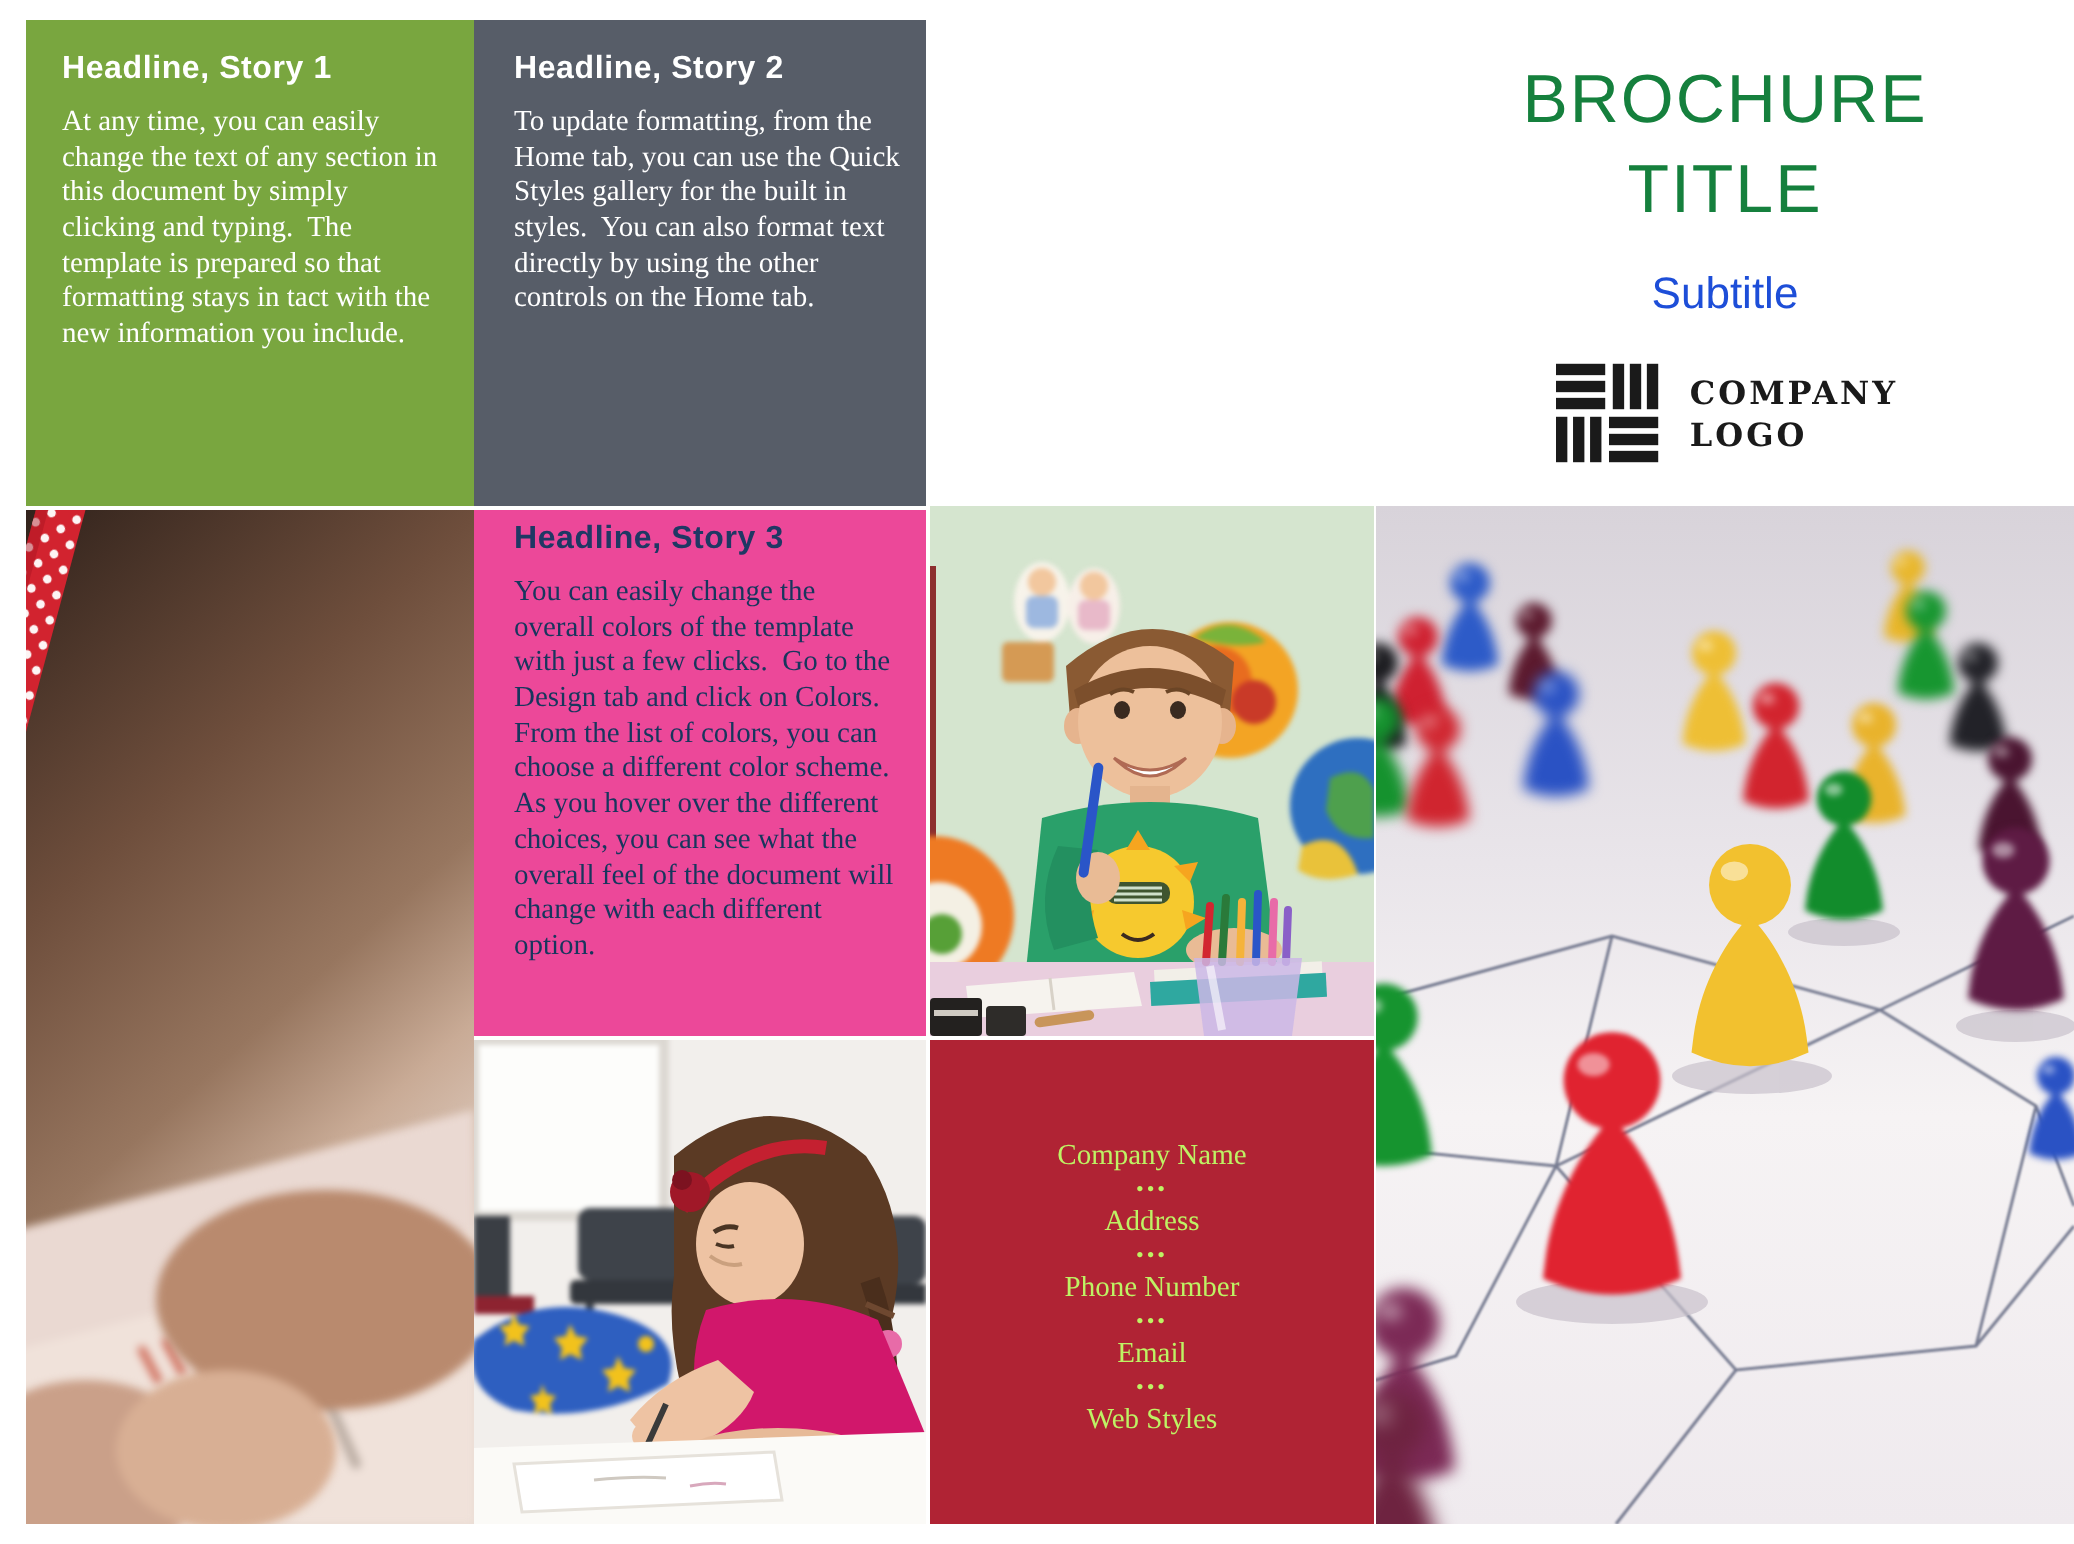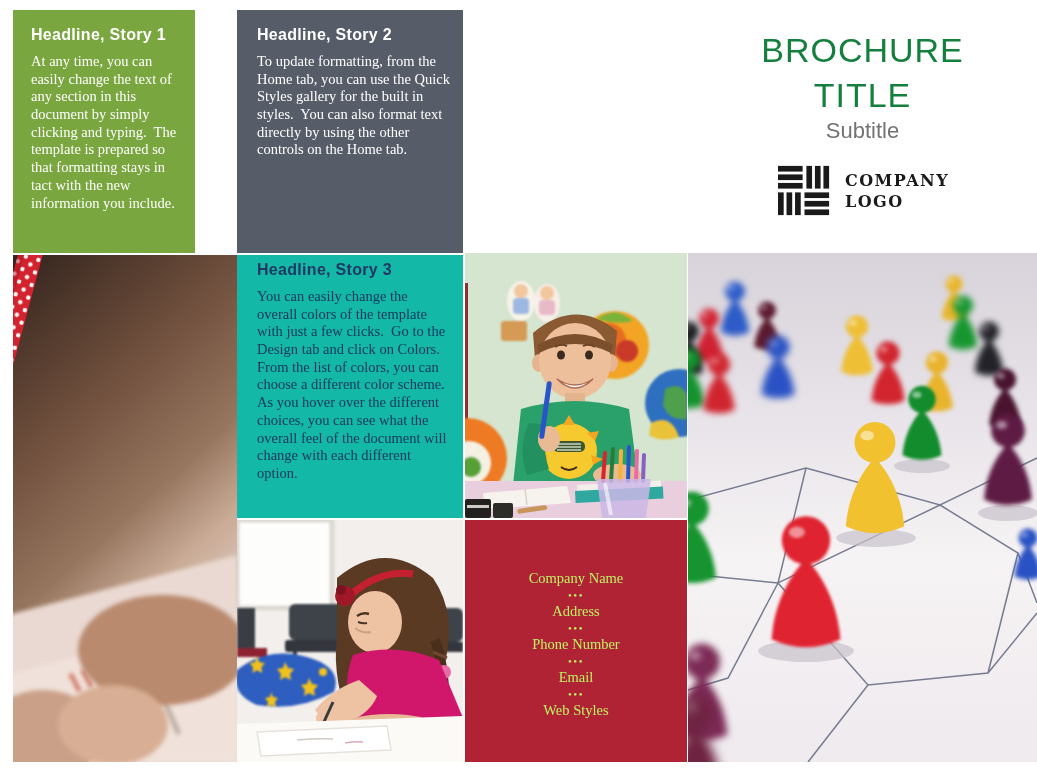--- a/index.html
+++ b/index.html
@@ -1,44 +1,44 @@
 <!DOCTYPE html>
 <html><head>
 <meta charset="utf-8">
 <style>
   html,body{margin:0;padding:0;background:#ffffff;}
   .page{position:relative;width:1037px;height:772px;background:#ffffff;overflow:hidden;
         font-family:"Liberation Sans",sans-serif;}
   .abs{position:absolute;}
 
   
-  .panel-story1{left:13px;top:10px;width:182px;height:243px;background:#79A63F;color:#fff;
+  .panel-story1{left:13px;top:10px;width:224px;height:243px;background:#79A63F;color:#fff;
                 padding:16px 16px 0 18px;box-sizing:border-box;}
   .panel-story2{left:237px;top:10px;width:226px;height:243px;background:#575D68;color:#fff;
                 padding:16px 12px 0 20px;box-sizing:border-box;}
-  .panel-story3{left:237px;top:255px;width:226px;height:263px;background:#14b8a6;color:#17365D;
+  .panel-story3{left:237px;top:255px;width:226px;height:263px;background:#ec4899;color:#17365D;
                 padding:6px 12px 0 20px;box-sizing:border-box;}
   .story-title{font-family:"Liberation Sans",sans-serif;font-weight:700;font-size:16px;
                letter-spacing:.3px;margin:0 0 9px 0;}
   .panel-story3 .story-title{color:#1F3864;}
   .story-body{font-family:"Liberation Serif",serif;font-size:14.5px;line-height:1.22;
               white-space:pre-wrap;margin:0;}
 
   
   .quote-col{left:465px;top:10px;width:222px;height:243px;text-align:center;}
   .date-time{font-weight:700;font-size:21px;color:#76A53C;line-height:30px;letter-spacing:.5px;
              margin-top:8px;}
   .quote{font-family:"DejaVu Serif",serif;font-style:italic;font-size:15.5px;color:#53535C;
          line-height:20.5px;margin-top:12px;padding:0 10px;}
 
   
   .cover-col{left:688px;top:0;width:349px;height:253px;text-align:center;}
   .cover-title{margin-top:28px;font-size:34px;line-height:45px;letter-spacing:1px;
                color:#15803d;font-weight:400;}
-  .cover-subtitle{margin-top:0;font-size:22px;color:#737373;}
+  .cover-subtitle{margin-top:16px;font-size:22px;color:#1d4ed8;}
   .logo-row{margin-top:20px;display:flex;justify-content:center;align-items:center;gap:12px;}
   .logo-text{font-family:"DejaVu Serif",serif;font-weight:700;font-size:16px;line-height:21px;
              letter-spacing:1.5px;color:#1A1A1A;text-align:left;}
 
   
   .panel-contact{left:465px;top:520px;width:222px;height:242px;background:#B02334;color:#bef264;
                  text-align:center;box-sizing:border-box;padding-top:50px;
                  font-family:"Liberation Serif",serif;}
   .c-item{font-size:14.5px;line-height:16.5px;}
   .c-dots{font-size:11px;line-height:16.5px;letter-spacing:1.5px;}

